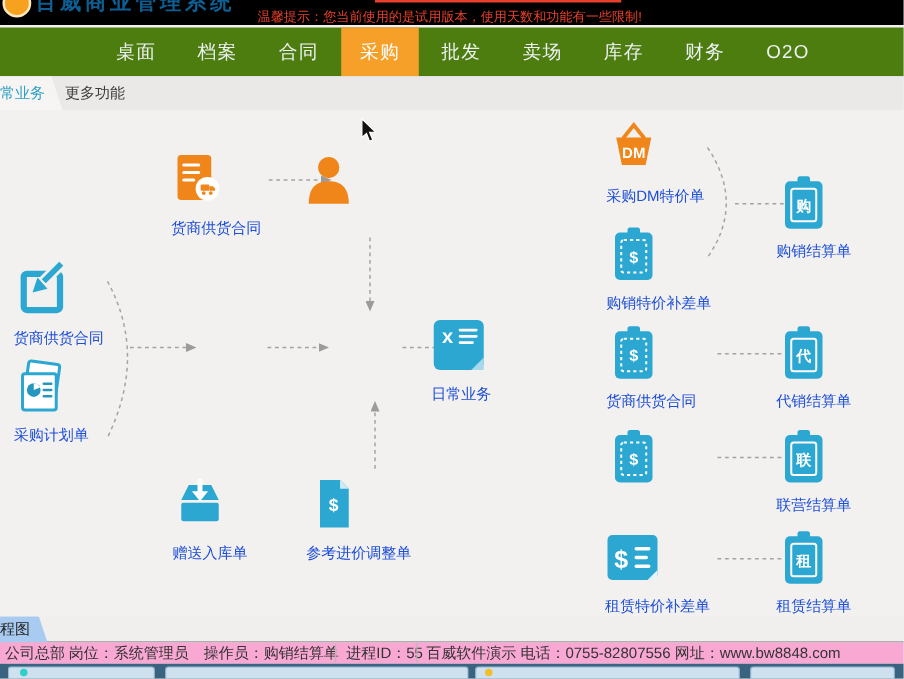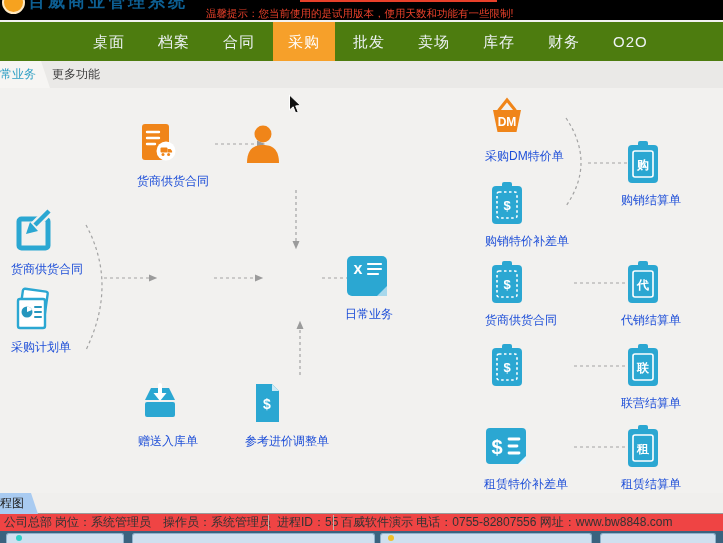--- a/index.html
+++ b/index.html
@@ -40,21 +40,21 @@
   .node .ic svg{display:block;margin:0 auto}
   .node .lbl{display:block;margin-top:2px;font-size:12px;color:#1d4ed8;white-space:nowrap}
   .cursor{position:absolute}
 
   
   .subtabs{position:absolute;top:493px;left:0;right:0;height:21px;background:#f0efed;
         border-bottom:1px solid #9a9a9a;box-sizing:border-box}
   .subtab{position:absolute;left:-26px;top:0;height:21px;line-height:20px;padding:0 14px;
         background:#a9cbf1;font-size:12px;color:#222;white-space:nowrap;
         clip-path:polygon(0 0,calc(100% - 7px) 0,100% 100%,0 100%)}
-  .statusbar{position:absolute;top:514px;left:0;right:0;height:17px;background:#ef4444;
+  .statusbar{position:absolute;top:514px;left:0;right:0;height:17px;background:#f9a8d4;
         font-size:12px;color:#333;line-height:17px;white-space:nowrap}
   .statusbar .seg{position:absolute;top:0}
   .statusbar .sep{position:absolute;top:1px;bottom:1px;width:0;border-left:1px solid #bcb6b1}
   .taskbar{position:absolute;top:531px;left:0;right:0;height:12px;background:#3a637f}
   .tb-btn{position:absolute;top:2px;height:10px;background:#cfe0ef;
         border:1px solid #8fb2cc;border-bottom:none;border-radius:3px 3px 0 0;box-sizing:border-box}
   .tb-dot{position:absolute;top:4px;width:6px;height:6px;border-radius:50%}
 </style>
 </head>
 <body>
@@ -305,21 +305,21 @@
     </svg>
   </div>
 
   <div class="subtabs">
     <span class="subtab">流程图</span>
   </div>
 
   <div class="statusbar">
     <span class="seg" style="left:4px">公司总部</span>
     <span class="seg" style="left:55px">岗位：系统管理员</span>
-    <span class="seg" style="left:163px">操作员：系统管理员</span>
+    <span class="seg" style="left:163px">操作员：购销结算单</span>
     <span class="sep" style="left:268px"></span>
     <span class="seg" style="left:277px">进程ID：55</span>
     <span class="sep" style="left:333px"></span>
     <span class="seg" style="left:341px">百威软件演示 电话：0755-82807556 网址：www.bw8848.com</span>
   </div>
 
   <div class="taskbar">
     <span class="tb-btn" style="left:6px;width:118px"></span>
     <span class="tb-dot" style="left:16px;background:#2fd0c8"></span>
     <span class="tb-btn" style="left:132px;width:243px"></span>

